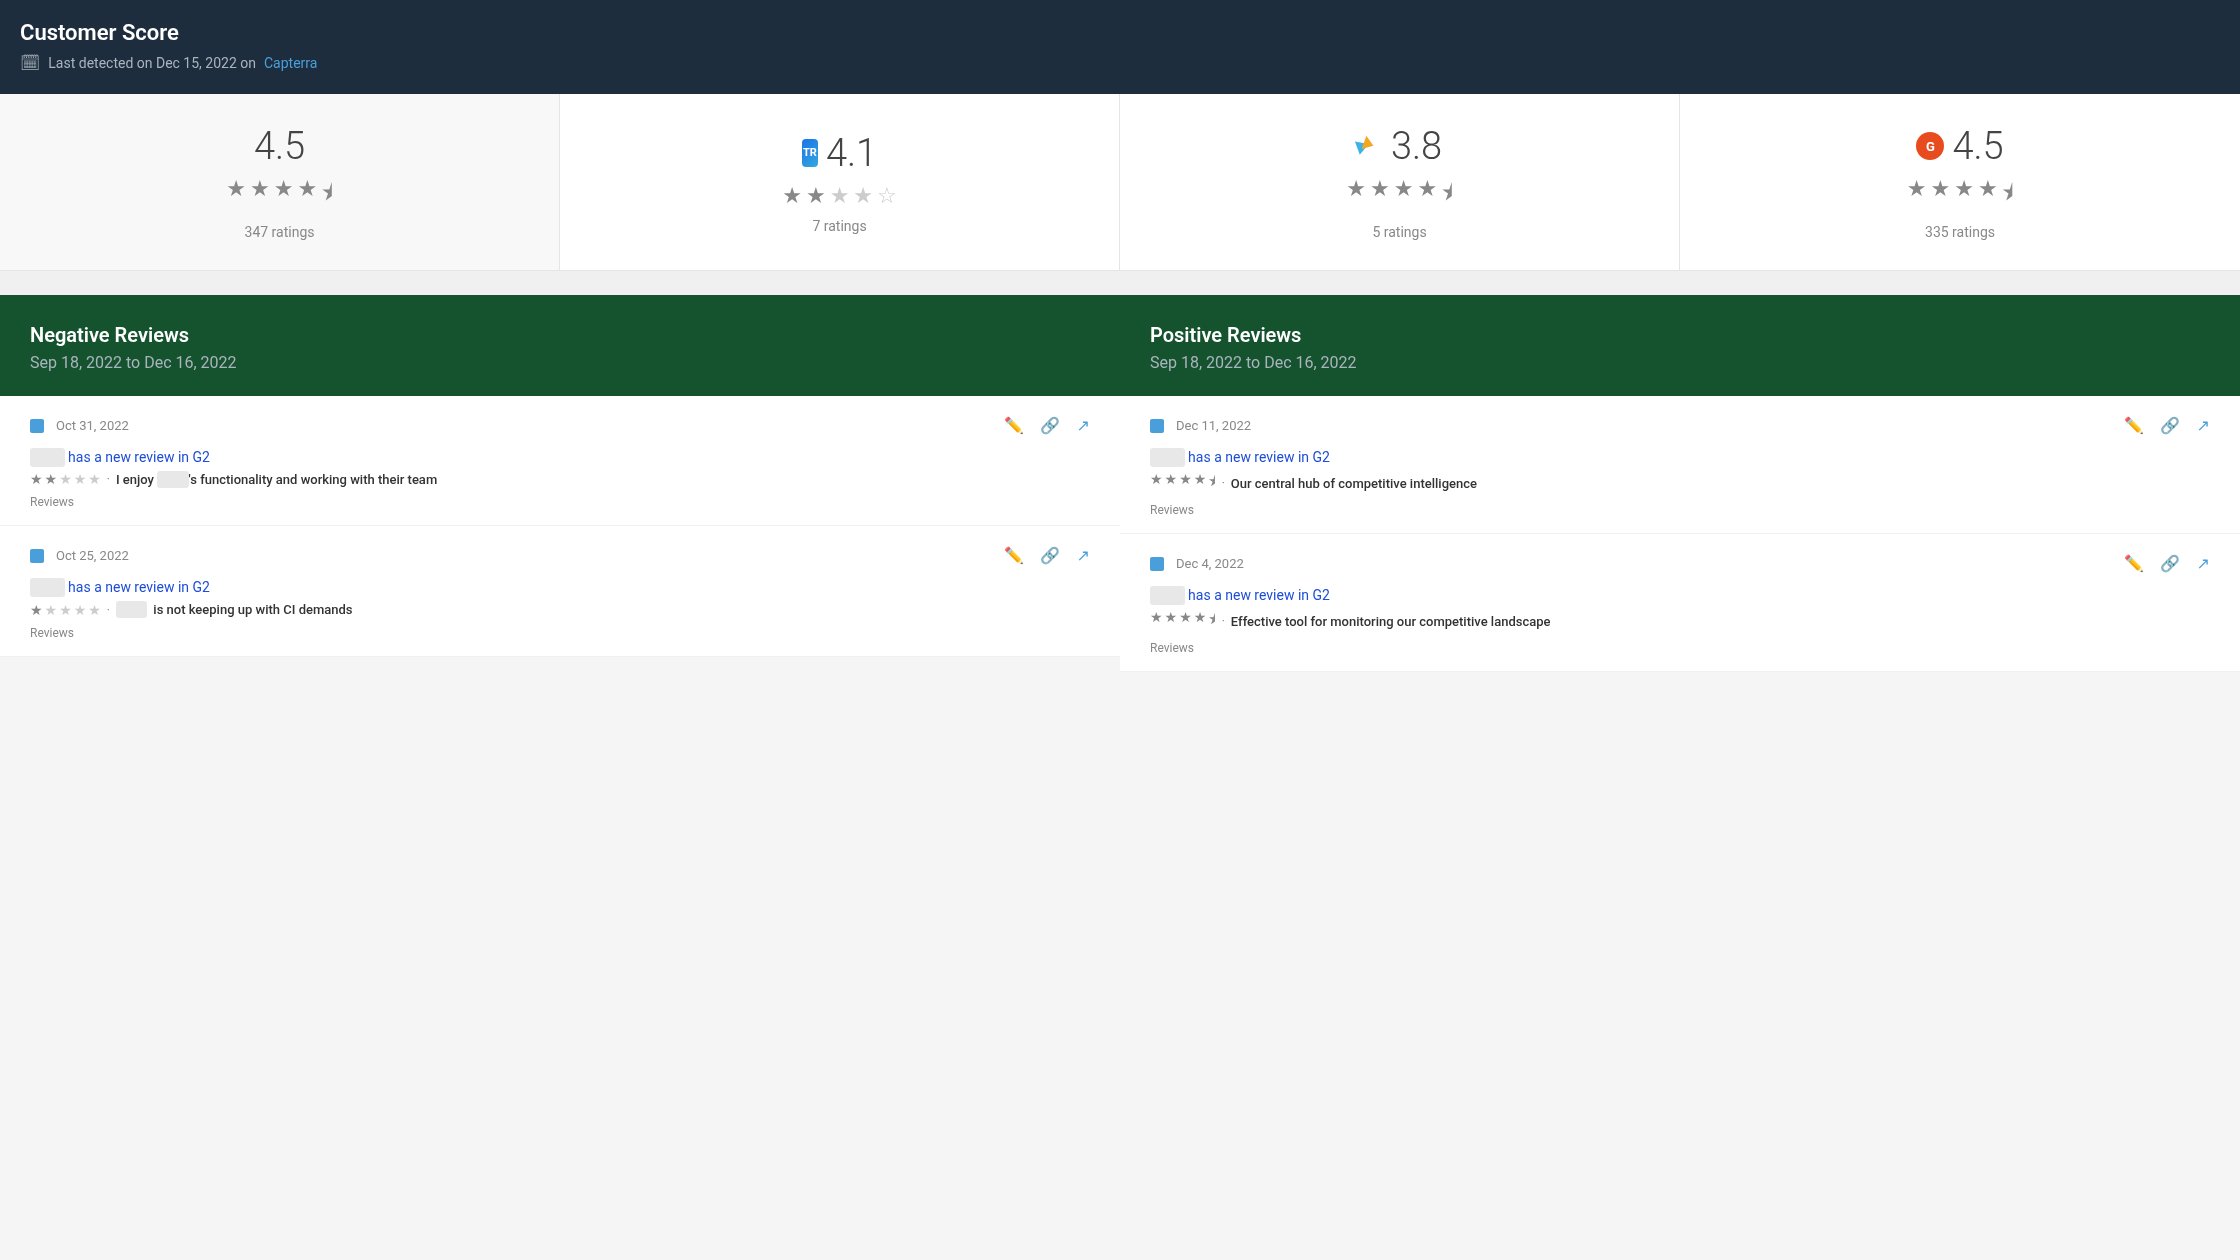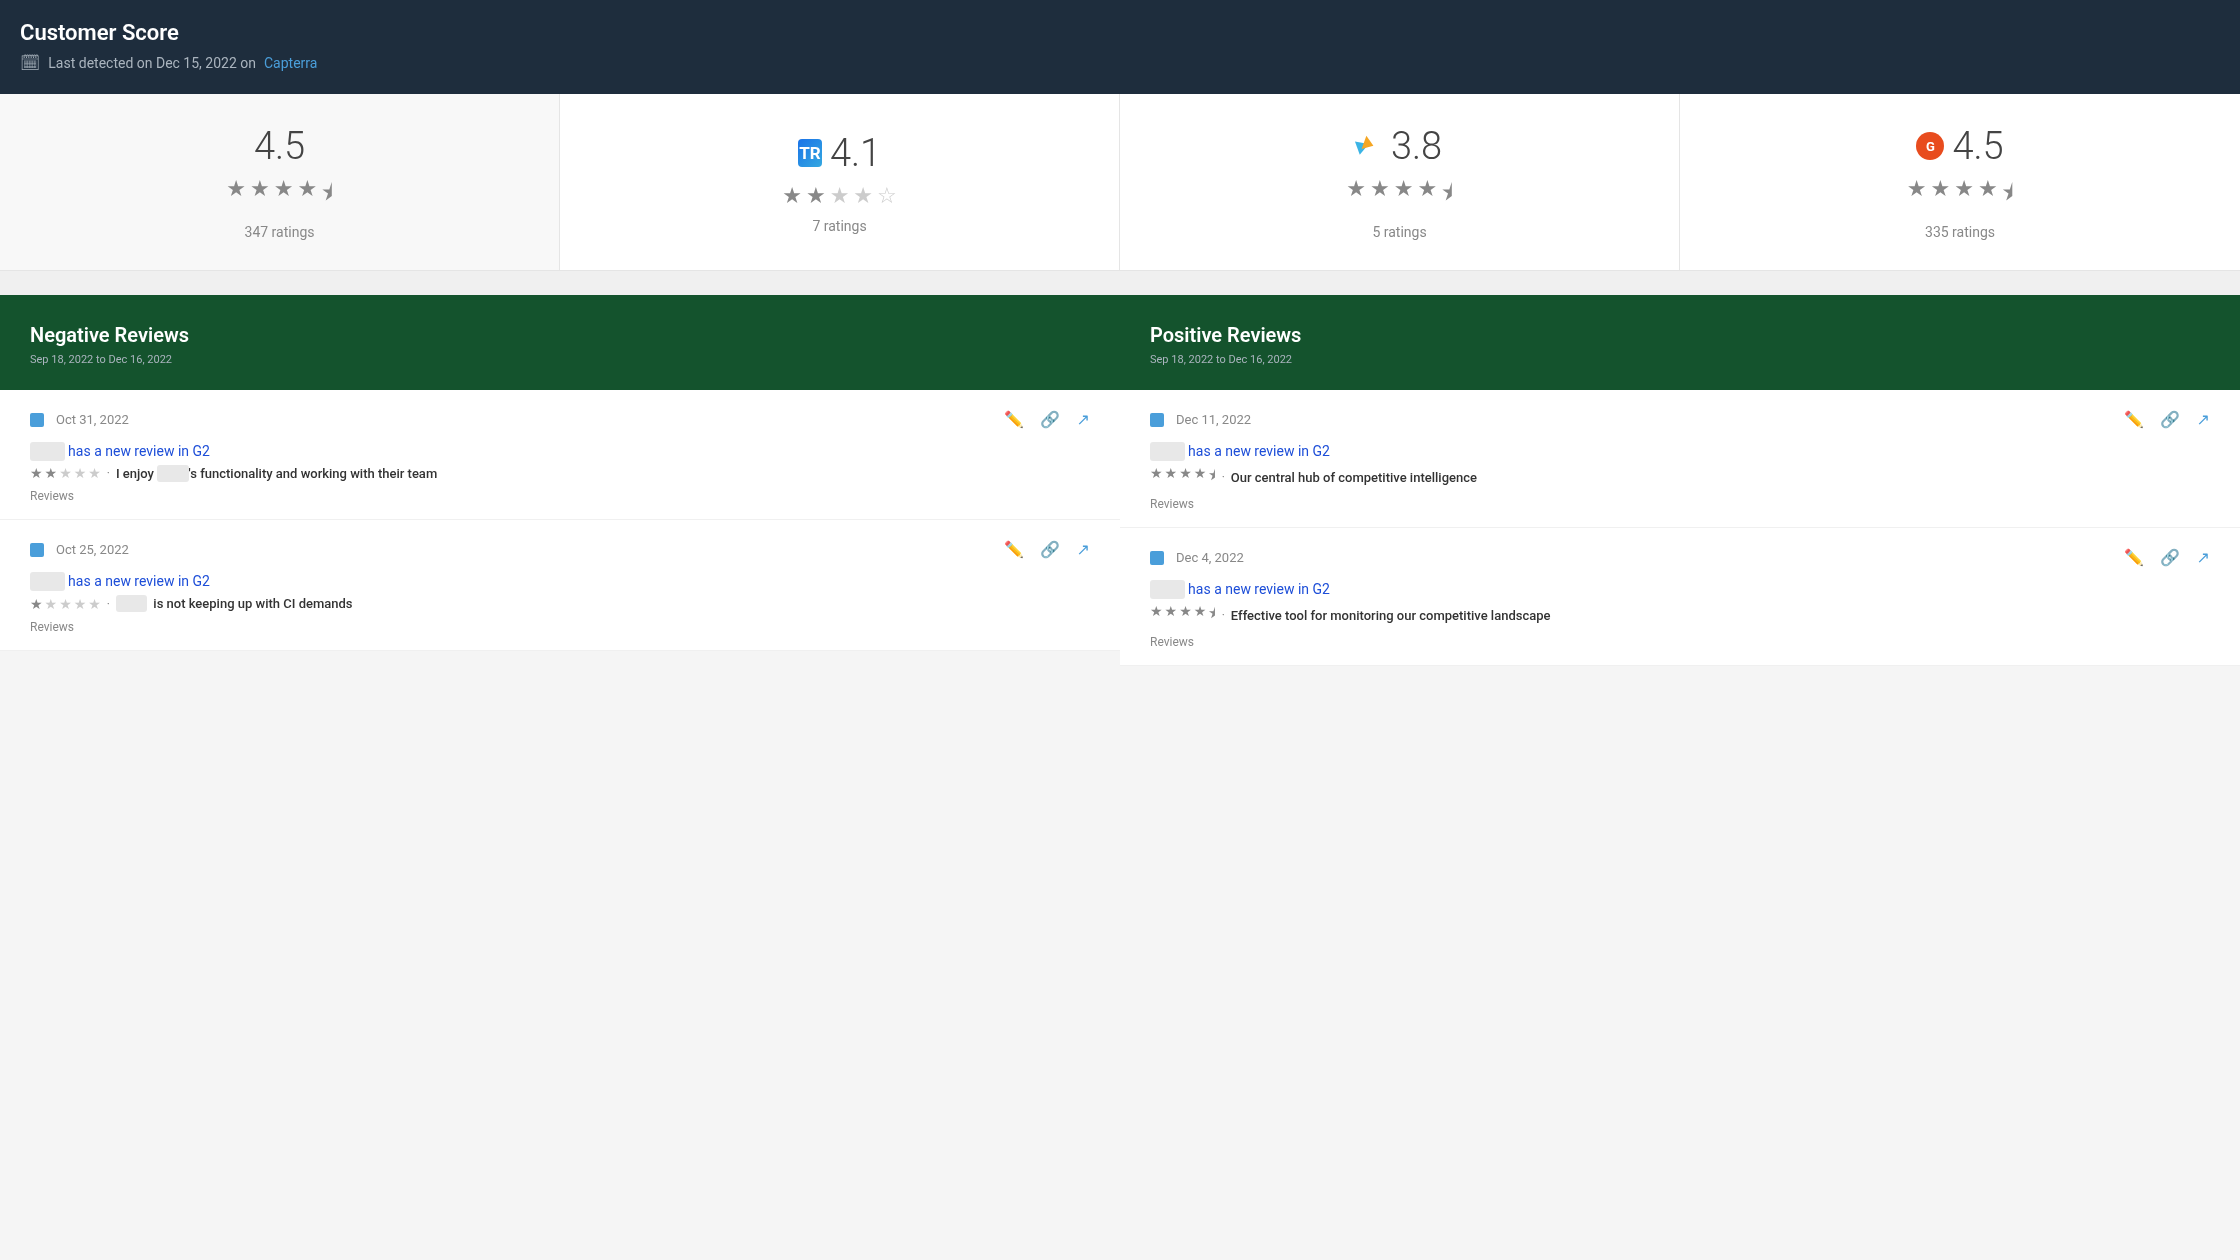--- a/index.html
+++ b/index.html
@@ -67,25 +67,25 @@
     .star-filled { color: #888; }
     .star-half { color: #888; }
     .star-empty { color: #ccc; }
     .ratings-count {
       font-size: 14px;
       color: #888;
     }
 
     
     .logo-tr {
-      width: 24px; height: 28px;
+      width: 16px; height: 28px;
       background: linear-gradient(135deg, #1a73e8, #34a8e0);
       border-radius: 4px;
       display: flex; align-items: center; justify-content: center;
-      color: white; font-size: 17px; font-weight: 700;
+      color: white; font-size: 11px; font-weight: 700;
     }
     .logo-g2 {
       width: 28px; height: 28px;
       background: #e84c1e;
       border-radius: 50%;
       display: flex; align-items: center; justify-content: center;
       color: white; font-size: 13px; font-weight: 700;
     }
 
     
@@ -100,21 +100,21 @@
       background: #14532d;
       color: #fff;
       padding: 28px 30px 24px;
     }
     .reviews-panel-title {
       font-size: 20px;
       font-weight: 600;
       margin-bottom: 6px;
     }
     .reviews-panel-date {
-      font-size: 11px;
+      font-size: 16px;
       color: #aab4be;
     }
 
     
     .reviews-list {
       background: #fff;
     }
 
     .review-item {
       padding: 20px 30px 16px;

